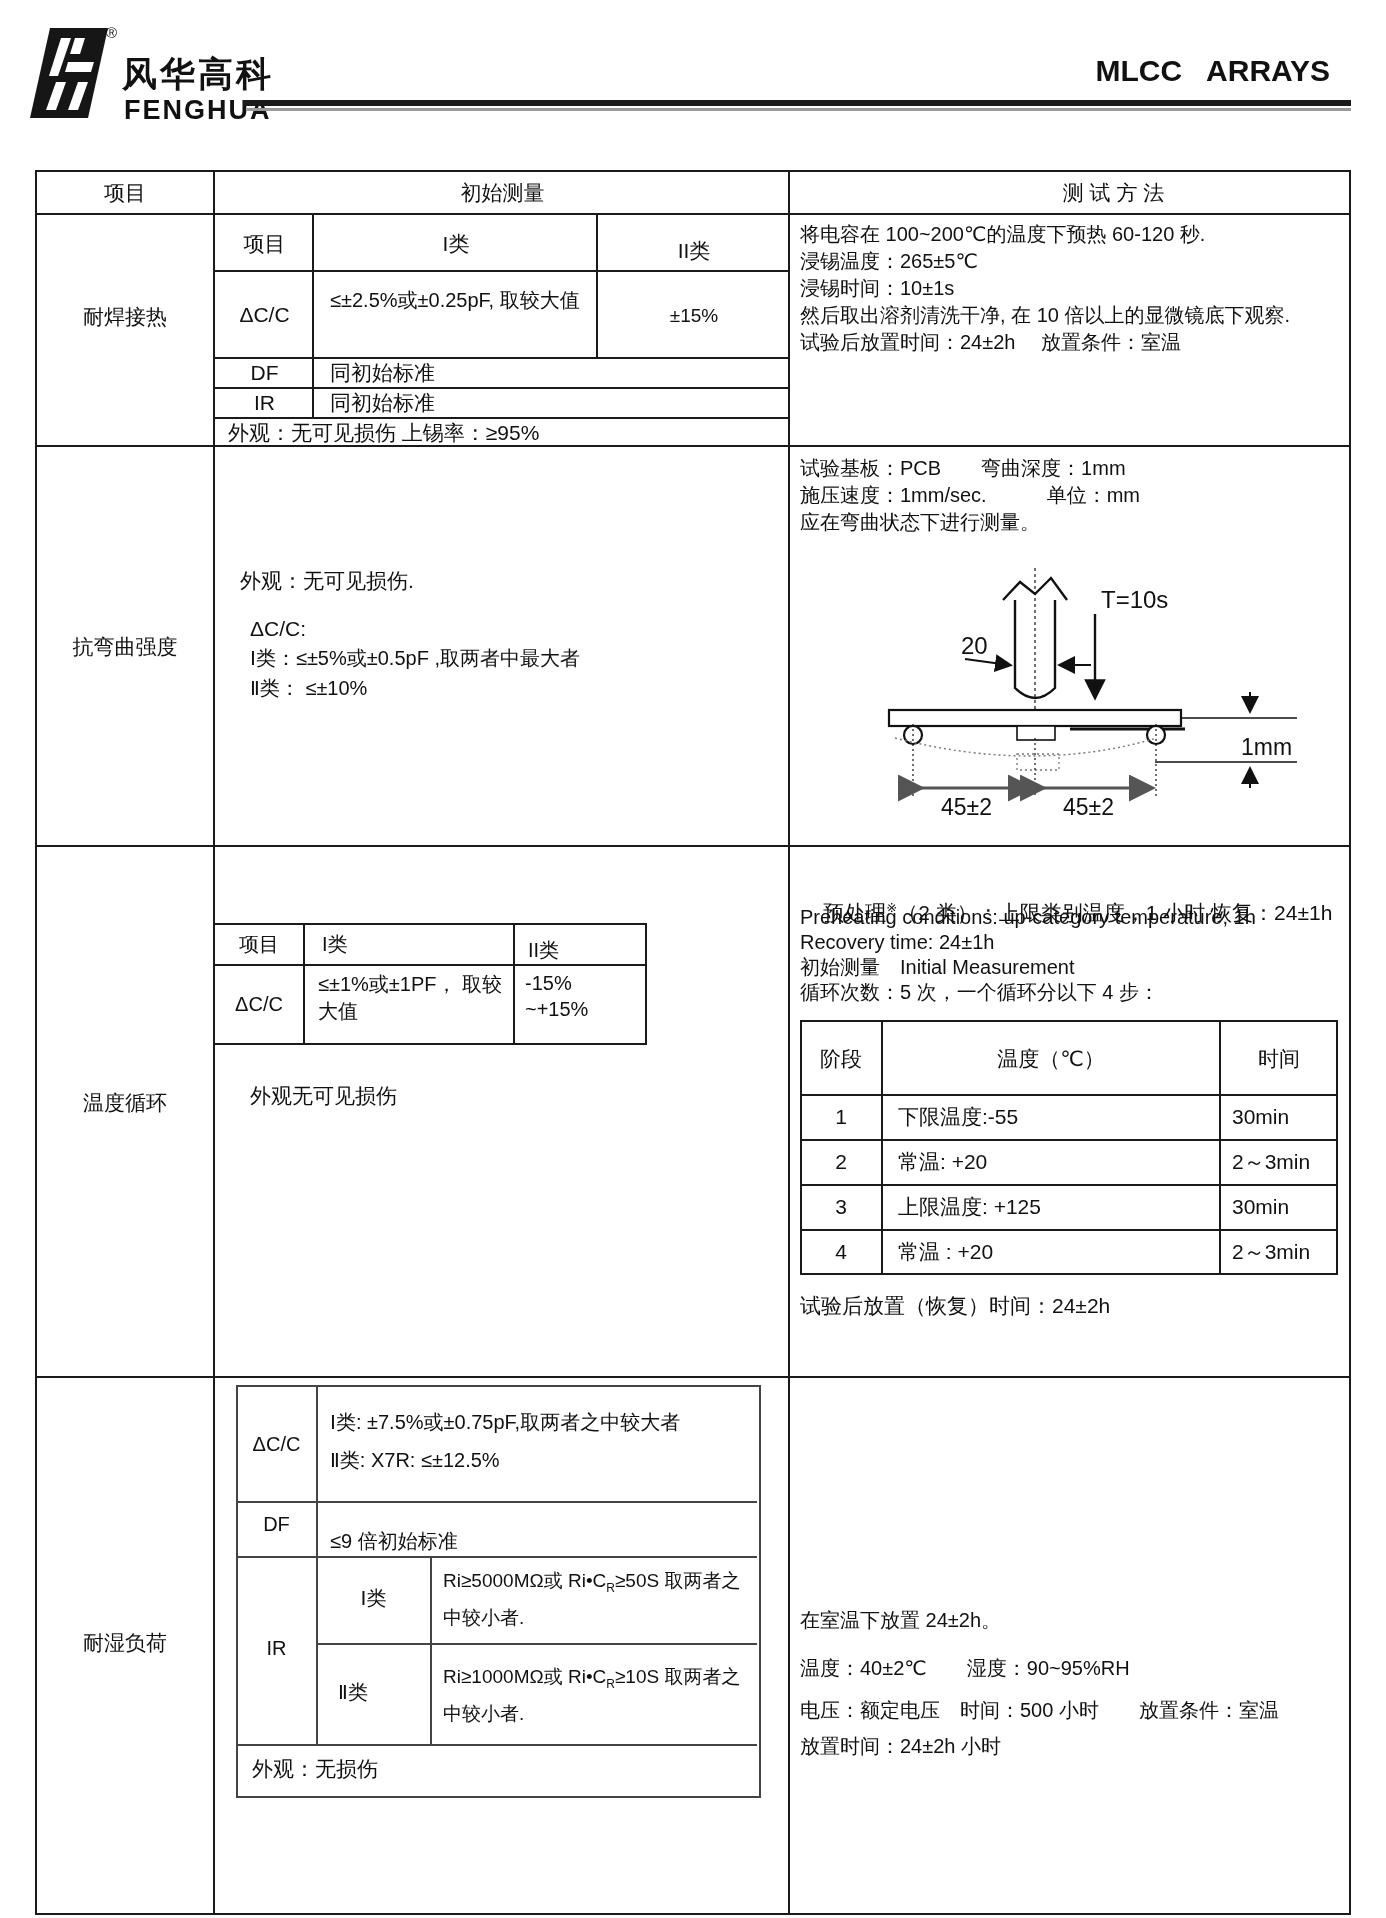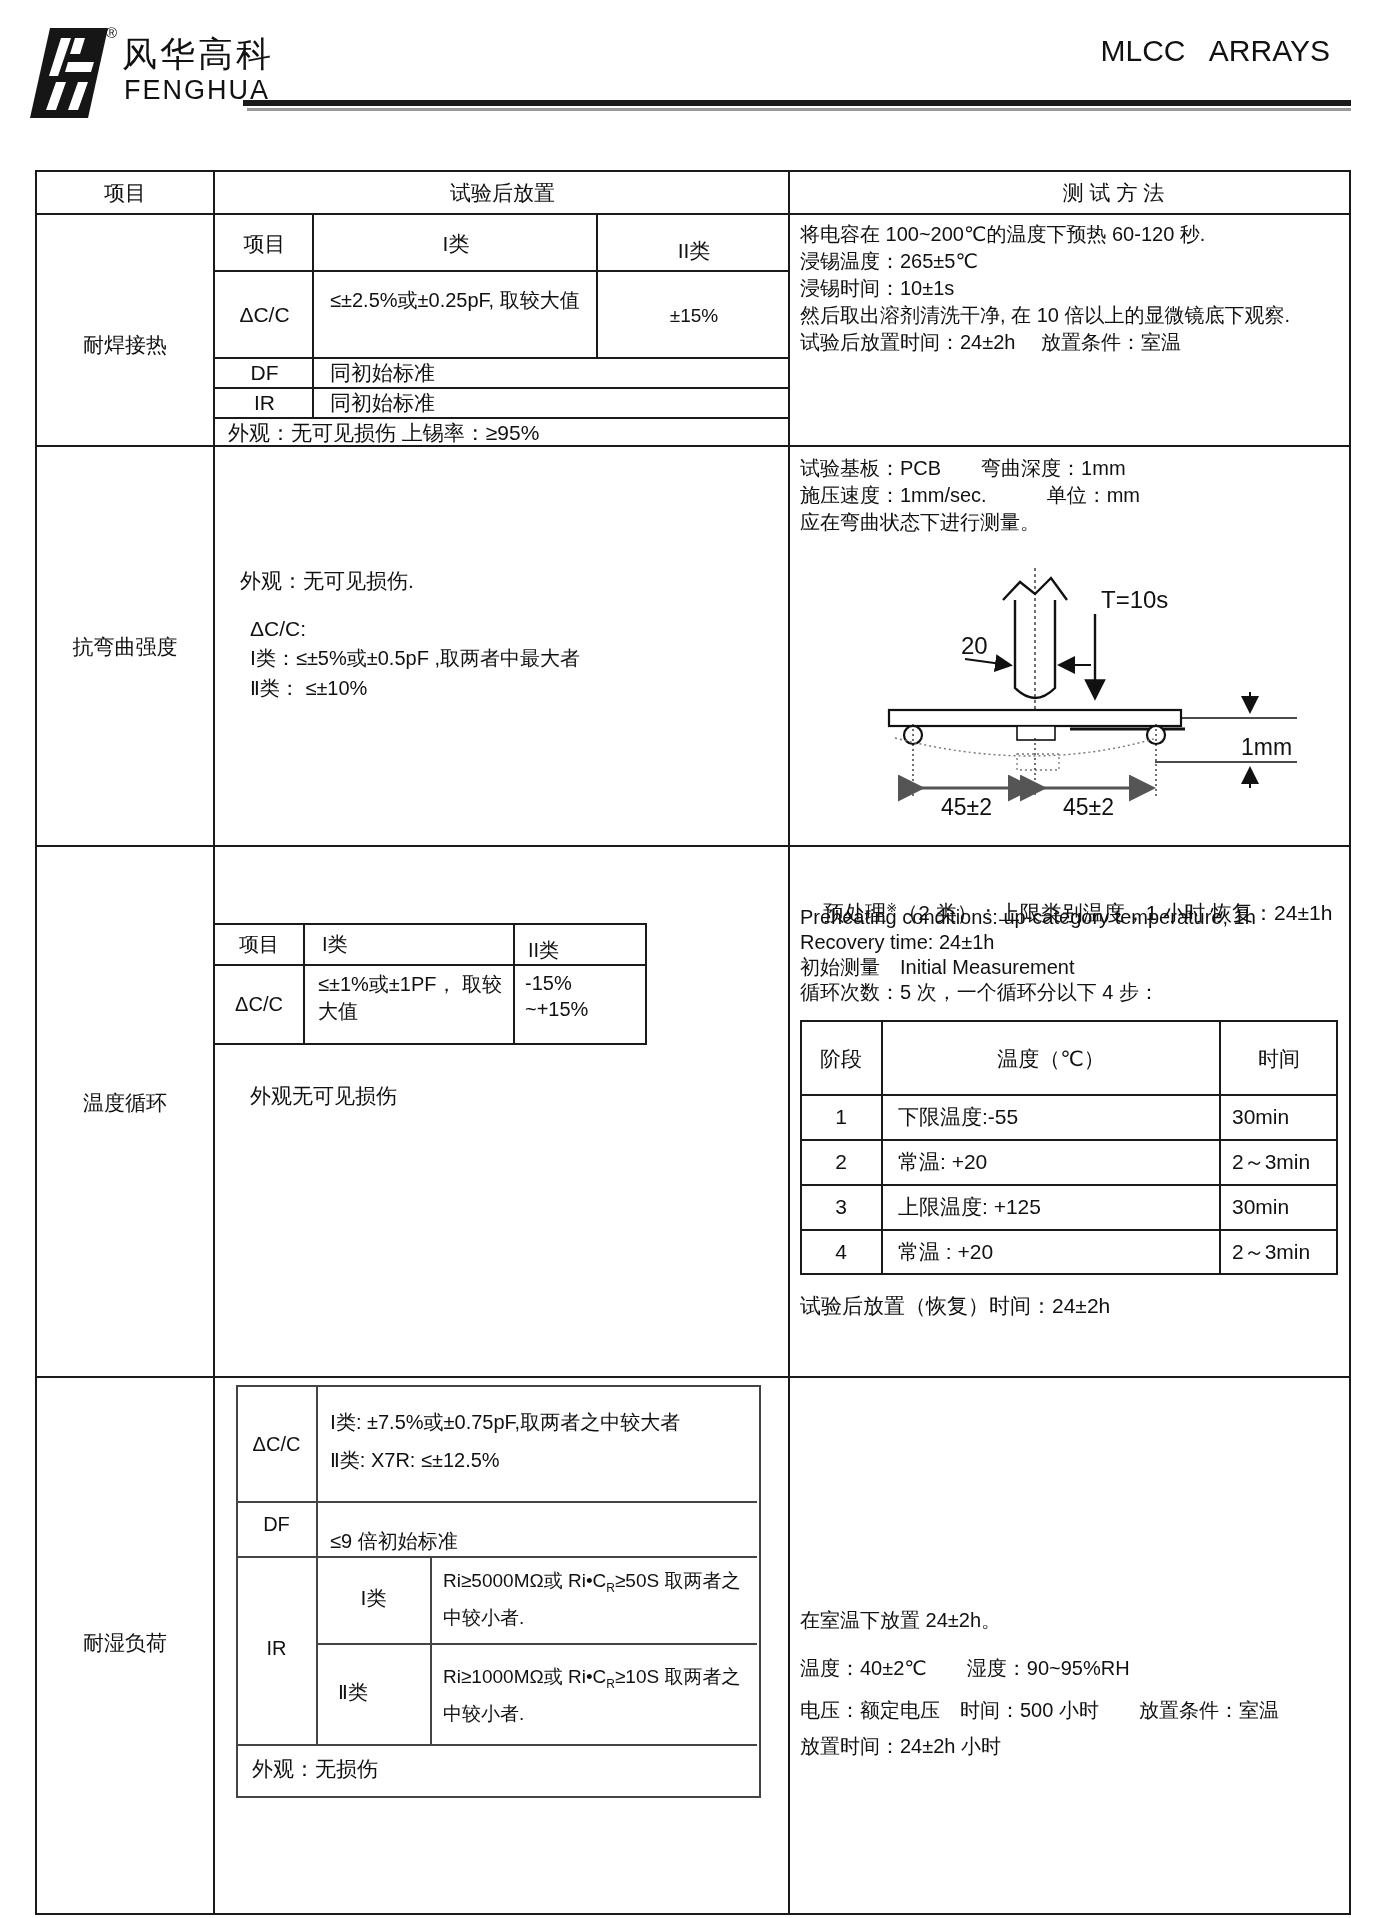--- a/index.html
+++ b/index.html
@@ -2,21 +2,21 @@
 <html><head>
 <meta charset="utf-8">
 <style>
   html,body{margin:0;padding:0;background:#fff;}
   body{width:1386px;height:1918px;overflow:hidden;
        font-family:"Liberation Sans","DejaVu Sans",sans-serif;color:#111;}
   #page{position:relative;width:1386px;height:1918px;background:#fff;}
   .t{position:absolute;font-size:21px;line-height:1.25;color:#111;white-space:pre;}
   .w{white-space:normal;}
   .c{text-align:center;}
-  .b{font-weight:normal;}
+  .b{font-weight:bold;margin-top:20px;}
   .f20{font-size:20px;}
   .f19{font-size:19px;}
   .ln{position:absolute;background:#1a1a1a;}
   .ln4{position:absolute;background:#444;}
   .box{position:absolute;border:2px solid #1a1a1a;}
   .box4{position:absolute;border:2px solid #444;}
   sub{font-size:12px;} sup{font-size:13px;}
 </style>
 </head>
 <body>
@@ -40,31 +40,31 @@
 
   <div class="box" style="left:35px;top:170px;width:1312px;height:1741px;"></div>
   <div class="ln" style="left:213px;top:170px;width:2px;height:1745px;"></div>
   <div class="ln" style="left:788px;top:170px;width:2px;height:1745px;"></div>
   <div class="ln" style="left:35px;top:213px;width:1316px;height:2px;"></div>
   <div class="ln" style="left:35px;top:445px;width:1316px;height:2px;"></div>
   <div class="ln" style="left:35px;top:845px;width:1316px;height:2px;"></div>
   <div class="ln" style="left:35px;top:1376px;width:1316px;height:2px;"></div>
 
   <div class="t c" style="left:35px;top:180px;width:180px;">项目</div>
-  <div class="t c" style="left:215px;top:180px;width:575px;">试验后放置</div>
+  <div class="t c" style="left:215px;top:180px;width:575px;">初始测量</div>
   <div class="t c" style="left:790px;top:180px;width:561px;padding-left:43px;">测 试 方 法</div>
 
   <div class="ln" style="left:312px;top:213px;width:2px;height:204px;"></div>
   <div class="ln" style="left:596px;top:213px;width:2px;height:146px;"></div>
   <div class="ln" style="left:213px;top:270px;width:577px;height:2px;"></div>
   <div class="ln" style="left:213px;top:357px;width:577px;height:2px;"></div>
   <div class="ln" style="left:213px;top:387px;width:577px;height:2px;"></div>
   <div class="ln" style="left:213px;top:417px;width:577px;height:2px;"></div>
 
-  <div class="t c" style="left:35px;top:332px;width:180px;">耐焊接热</div>
+  <div class="t c" style="left:35px;top:304px;width:180px;">耐焊接热</div>
   <div class="t c" style="left:215px;top:231px;width:99px;">项目</div>
   <div class="t c" style="left:314px;top:231px;width:284px;">I类</div>
   <div class="t c" style="left:598px;top:238px;width:192px;">II类</div>
   <div class="t c" style="left:215px;top:302px;width:99px;">ΔC/C</div>
   <div class="t w f20" style="left:330px;top:284px;width:262px;line-height:32px;">≤±2.5%或±0.25pF, 取较大值</div>
   <div class="t c f19" style="left:598px;top:304px;width:192px;">±15%</div>
   <div class="t c" style="left:215px;top:360px;width:99px;">DF</div>
   <div class="t" style="left:330px;top:360px;">同初始标准</div>
   <div class="t c" style="left:215px;top:390px;width:99px;">IR</div>
   <div class="t" style="left:330px;top:390px;">同初始标准</div>

